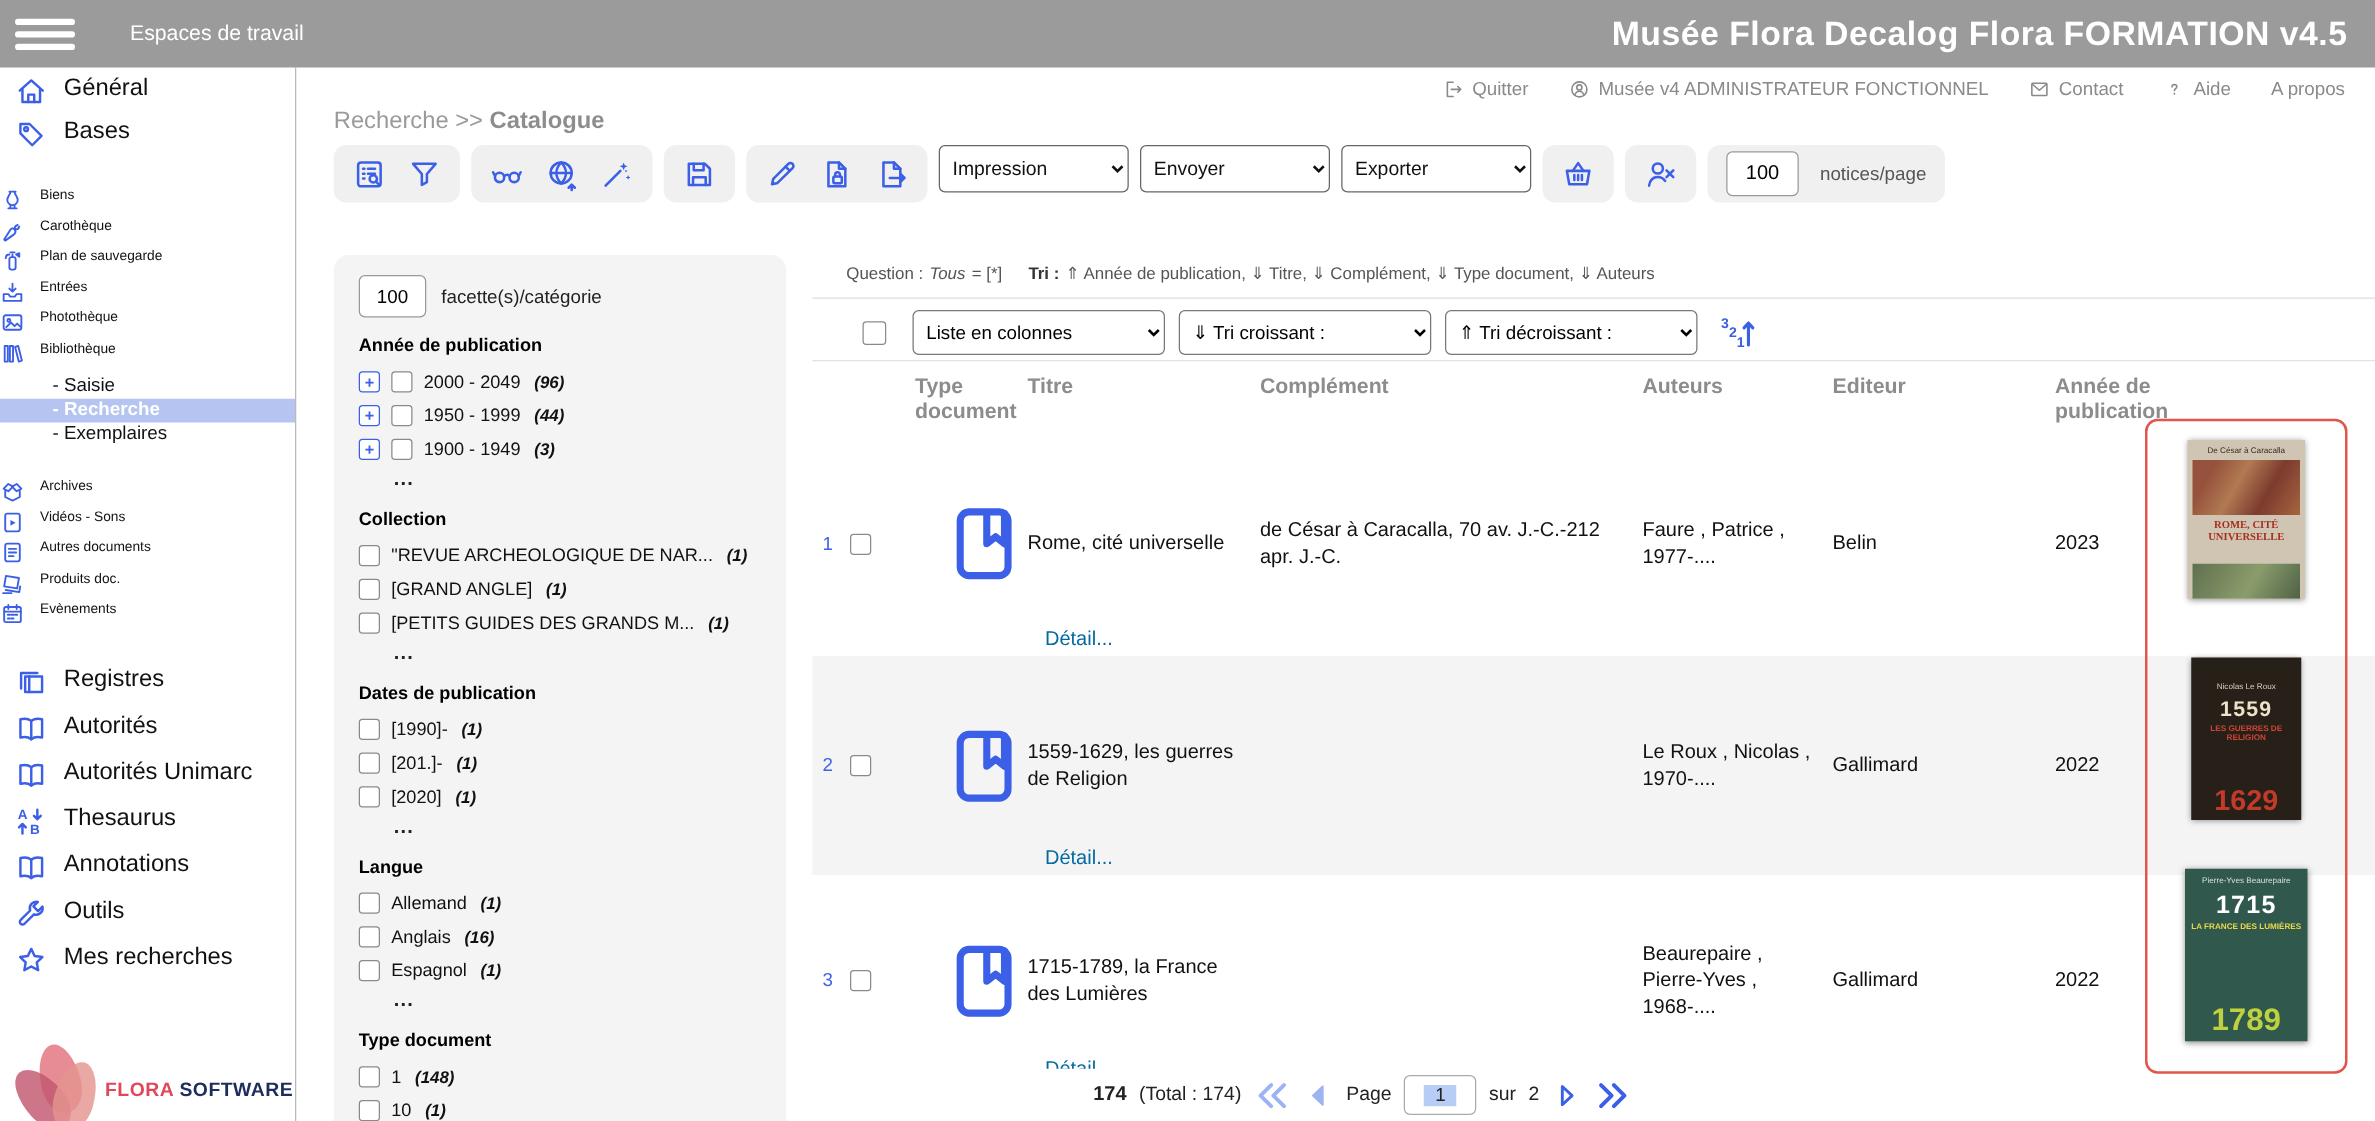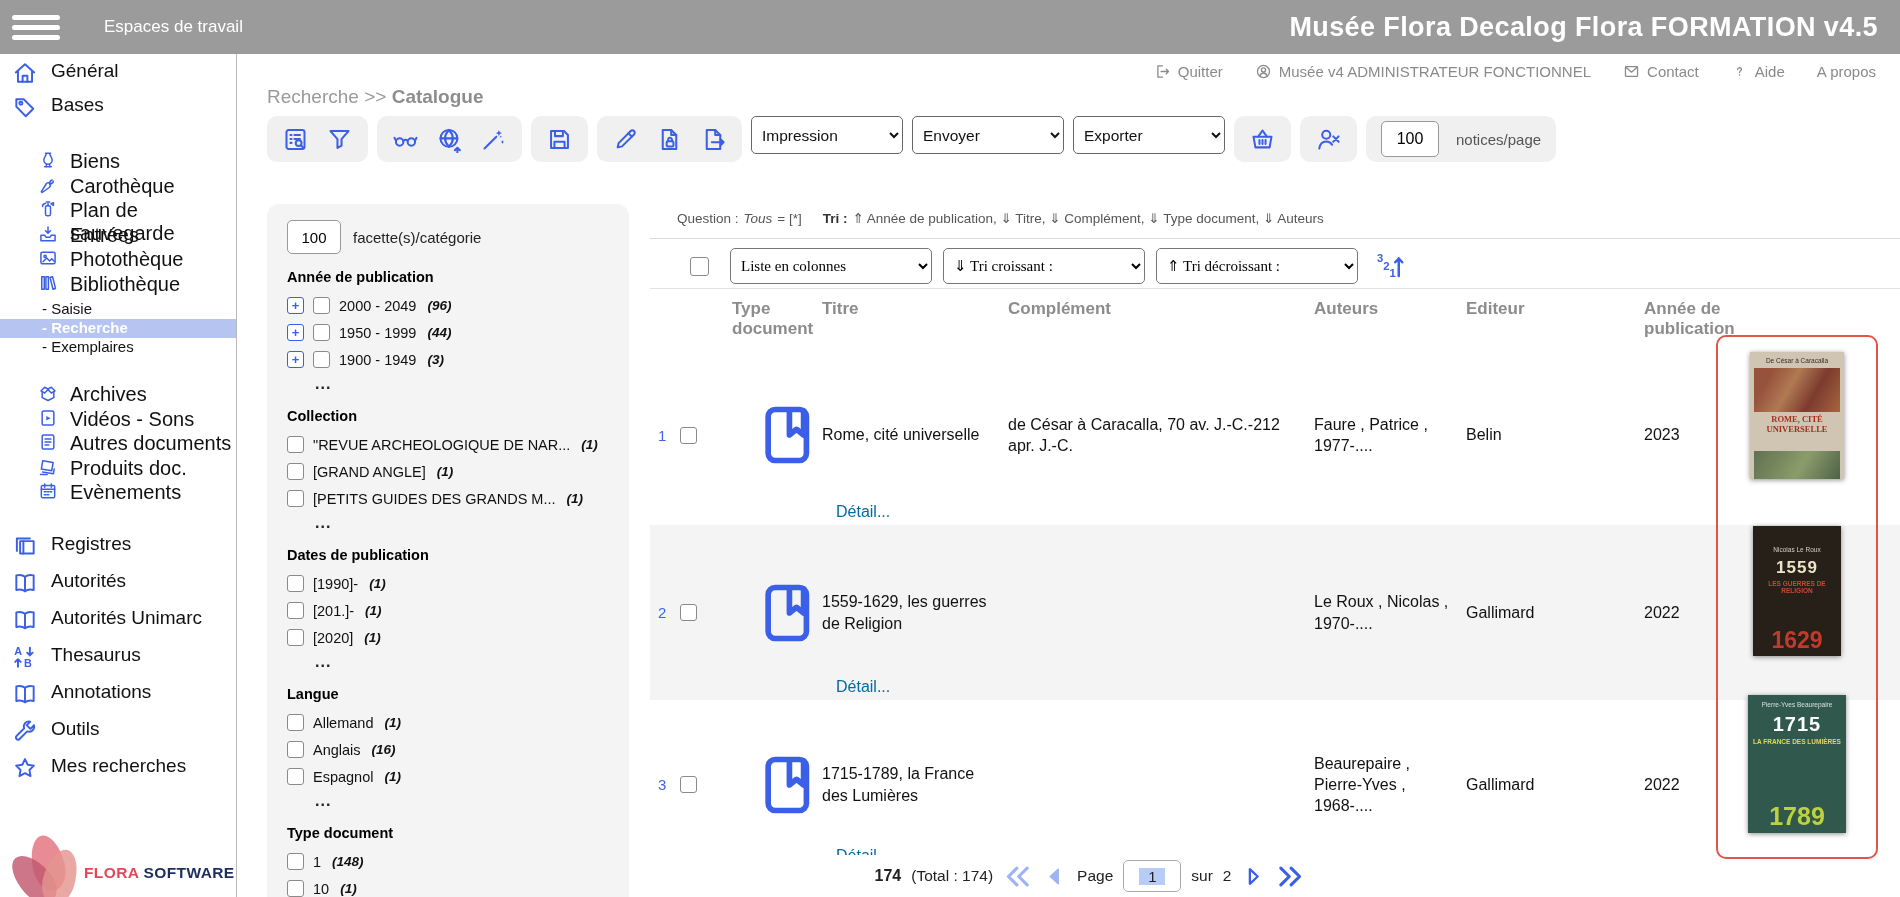--- a/index.html
+++ b/index.html
@@ -23,21 +23,21 @@
   .tl-ic svg{width:100%;height:100%}
 
   
   .sidebar{position:absolute;left:0;top:54px;bottom:0;width:237px;background:#fff;
            border-right:1px solid #b9b9b9;box-sizing:border-box;padding-top:6px;z-index:3}
   .side-item{display:flex;align-items:flex-start;cursor:pointer;box-sizing:border-box}
   .side-item .si-ic{color:#3b5fe6;flex:none}
   .si-ic svg{width:100%;height:100%}
   .lvl1{height:34px;padding-left:12px;gap:13px;font-size:19px}
   .lvl1 .si-ic{width:26px;height:26px}
-  .lvl2{height:24.5px;padding-left:38px;gap:12px;font-size:20px}
+  .lvl2{height:24.5px;gap:12px;font-size:11px}
   .lvl2 .si-ic{width:20px;height:20px}
   .lvl3{height:19px;padding-left:42px;font-size:15px}
   .side-item:nth-child(3){margin-top:22px}
   .side-item:nth-child(9){margin-top:3px}
   .side-item:nth-child(12){margin-top:26px}
   .side-item:nth-child(17){margin-top:27px}
   .side-item:nth-child(n+17){height:37px}
   .side-item.selected{background:#b5c4f1;color:#fff;font-weight:bold}
 
   
@@ -91,21 +91,21 @@
               gap:5px;align-items:center;white-space:nowrap}
   .q-field{font-style:italic}
   .q-tri-label{font-weight:bold;color:#333;margin-left:16px}
 
   
   .controls-row{position:absolute;left:650px;top:238px;width:1250px;border-top:1px solid #ddd;
                 padding-top:9px;display:flex;align-items:center;gap:11px;box-sizing:border-box}
   .cr-check{appearance:none;width:19px;height:19px;border:1.5px solid #8a8a8a;border-radius:3px;
             background:#fff;margin:0 10px 0 40px;cursor:pointer}
   .cr-select{height:36px;width:202px;border:1px solid #777;border-radius:5px;font-size:15px;
-             padding:0 6px;background:#fff;font-family:Liberation Serif, serif}
+             padding:0 6px;background:#fff;font-family:Liberation Sans, sans-serif}
   .sort321{width:30px;height:30px;color:#3b5fe6;margin-left:6px;cursor:pointer}
   .sort321 svg{width:100%;height:100%}
 
   
   .results{position:absolute;left:650px;top:288px;width:1250px;height:581px}
   .thead,.trow{display:grid;grid-template-columns:30px 52px 90px 186px 306px 152px 178px 112px 1fr}
   .thead{border-top:1px solid #e2e2e2;padding-top:10px;color:#8c8c8c;font-weight:bold;font-size:17px;
          line-height:1.18;height:57px;box-sizing:border-box}
   .th{padding-right:12px}
   .trow{position:relative;align-items:center;font-size:16px;color:#111}

